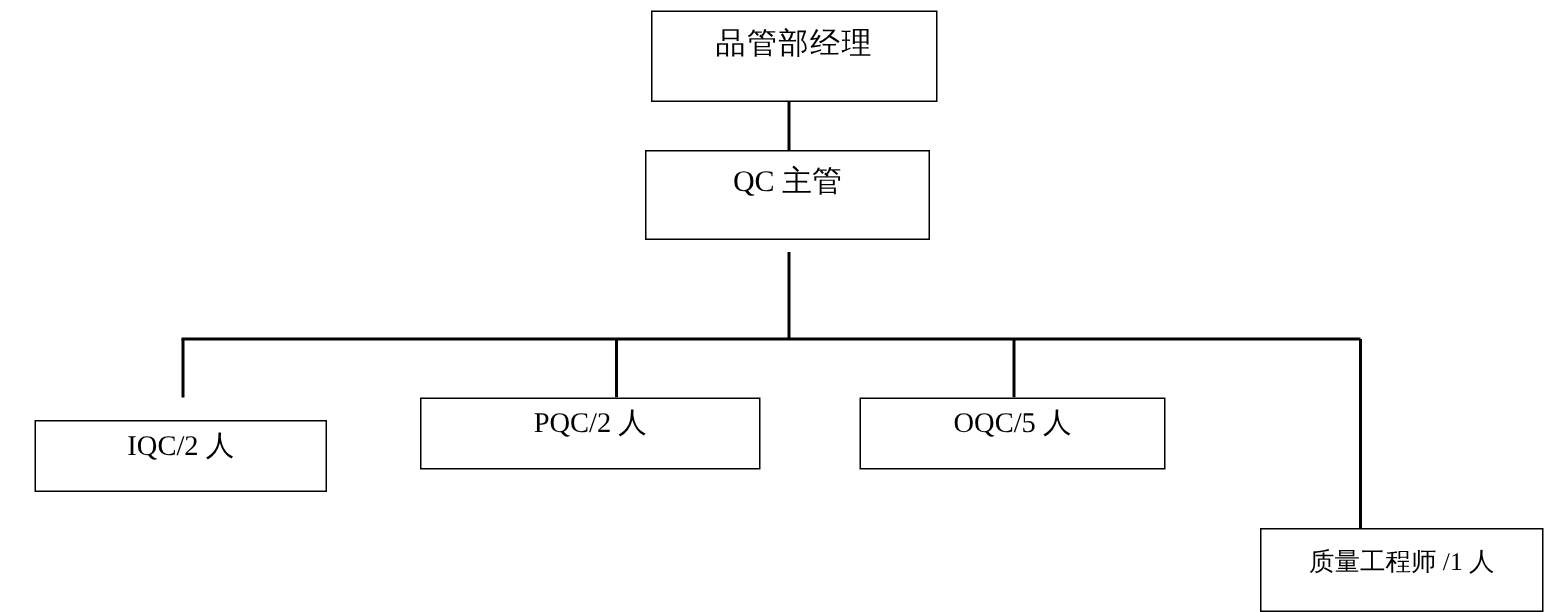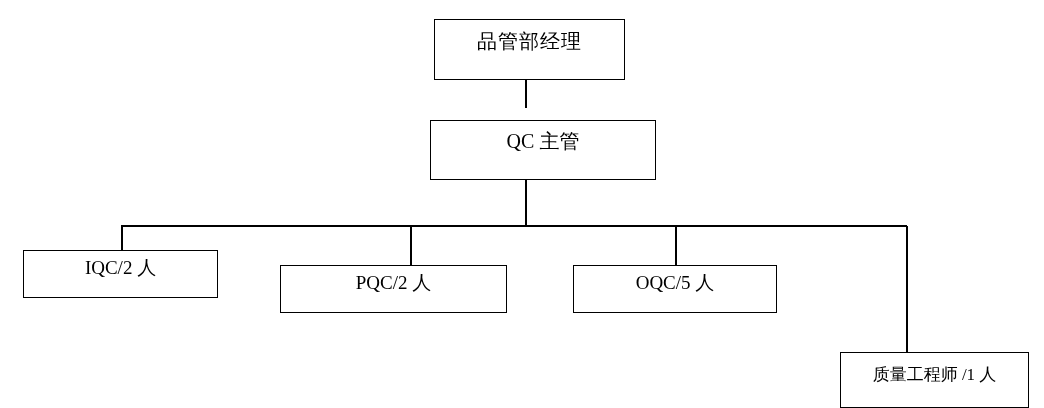--- a/index.html
+++ b/index.html
@@ -30,43 +30,43 @@
   }
   .node-label {
     font-family: "Liberation Serif", "DejaVu Serif", serif;
     color: #000000;
     white-space: nowrap;
     line-height: 1.1;
   }
   
   #node-manager {
     left: 434px;
-    top: 19px;
+    top: 7px;
     width: 191px;
     height: 61px;
   }
   #node-manager .node-label {
     font-size: 20px;
     letter-spacing: 1px;
     transform: translateY(-9px);
   }
   #node-supervisor {
     left: 430px;
-    top: 120px;
-    width: 226px;
+    top: 100px;
+    width: 190px;
     height: 60px;
     align-items: center;
   }
   #node-supervisor .node-label {
     font-size: 20px;
     transform: translateY(-9px);
   }
   #node-iqc {
     left: 23px;
-    top: 250px;
+    top: 280px;
     width: 195px;
     height: 48px;
   }
   #node-iqc .node-label {
     font-size: 19px;
     transform: translateY(-6px);
   }
   #node-pqc {
     left: 280px;
     top: 265px;

